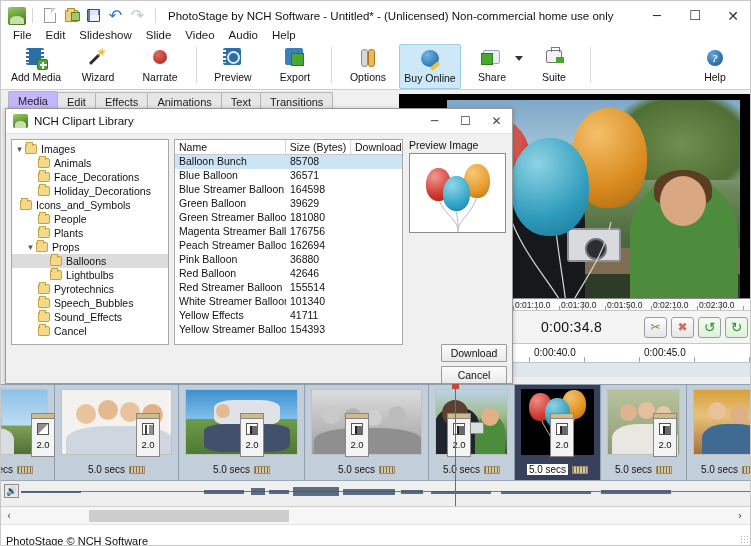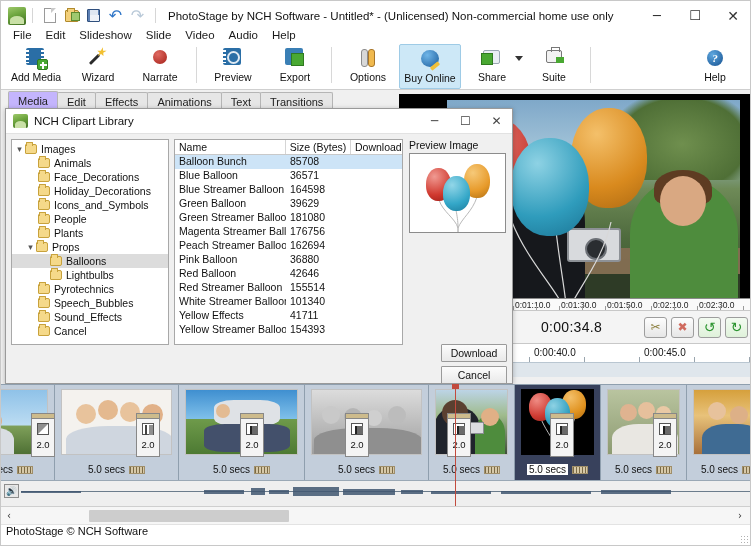--- a/index.html
+++ b/index.html
@@ -214,21 +214,21 @@
   .aline { position:absolute; left:20px; right:2px; top:10px; height:1px; background:#6b7c8c;}
   .wavepart { position:absolute; top:4px; height:13px; background:#3f5670; opacity:.85;}
   .playhead { position:absolute; left:454px; top:383px; width:1px; height:122px; background:#c24a3d; z-index:30;}
   .playhead:before { content:""; position:absolute; left:-3px; top:-0px; width:7px; height:5px; background:#c24a3d;}
 
   
   .hscroll { position:absolute; left:0; top:505px; width:751px; height:18px; background:#f6f6f6; border-top:1px solid #cfcfcf; display:flex; align-items:center;}
   .sc-arrow { width:16px; text-align:center; font-size:10px; color:#333; font-family:"DejaVu Sans",sans-serif;}
   .sc-thumb { position:absolute; left:88px; width:200px; height:12px; background:#cdcdcd; border-radius:1px;}
   .sc-arrow.r { position:absolute; right:4px; }
-  .statusbar { position:absolute; left:0; top:523px; width:751px; height:23px; background:#fff; display:flex; align-items:flex-start; border-top:1px solid #e3e3e3;}
+  .statusbar { position:absolute; left:0; top:523px; width:751px; height:23px; background:#fff; display:flex; align-items:flex-end; border-top:1px solid #e3e3e3;}
   .statusbar .st { margin-left:5px; font-size:11px; color:#111;}
   .resizer { position:absolute; right:2px; bottom:2px; width:10px;height:10px;
     background-image:radial-gradient(#b0b0b0 1px, transparent 1px); background-size:3px 3px;}
 </style>
 </head>
 <body>
 
 <div id="app">
 
   <div class="titlebar">
@@ -439,21 +439,21 @@
           <span>Animals</span>
         </div>
         <div class="tnode" style="padding-left:26px">
           <span class="folder"></span>
           <span>Face_Decorations</span>
         </div>
         <div class="tnode" style="padding-left:26px">
           <span class="folder"></span>
           <span>Holiday_Decorations</span>
         </div>
-        <div class="tnode" style="padding-left:26px">
+        <div class="tnode" style="padding-left:8px">
           <span class="folder"></span>
           <span>Icons_and_Symbols</span>
         </div>
         <div class="tnode" style="padding-left:26px">
           <span class="folder"></span>
           <span>People</span>
         </div>
         <div class="tnode" style="padding-left:26px">
           <span class="folder"></span>
           <span>Plants</span>

